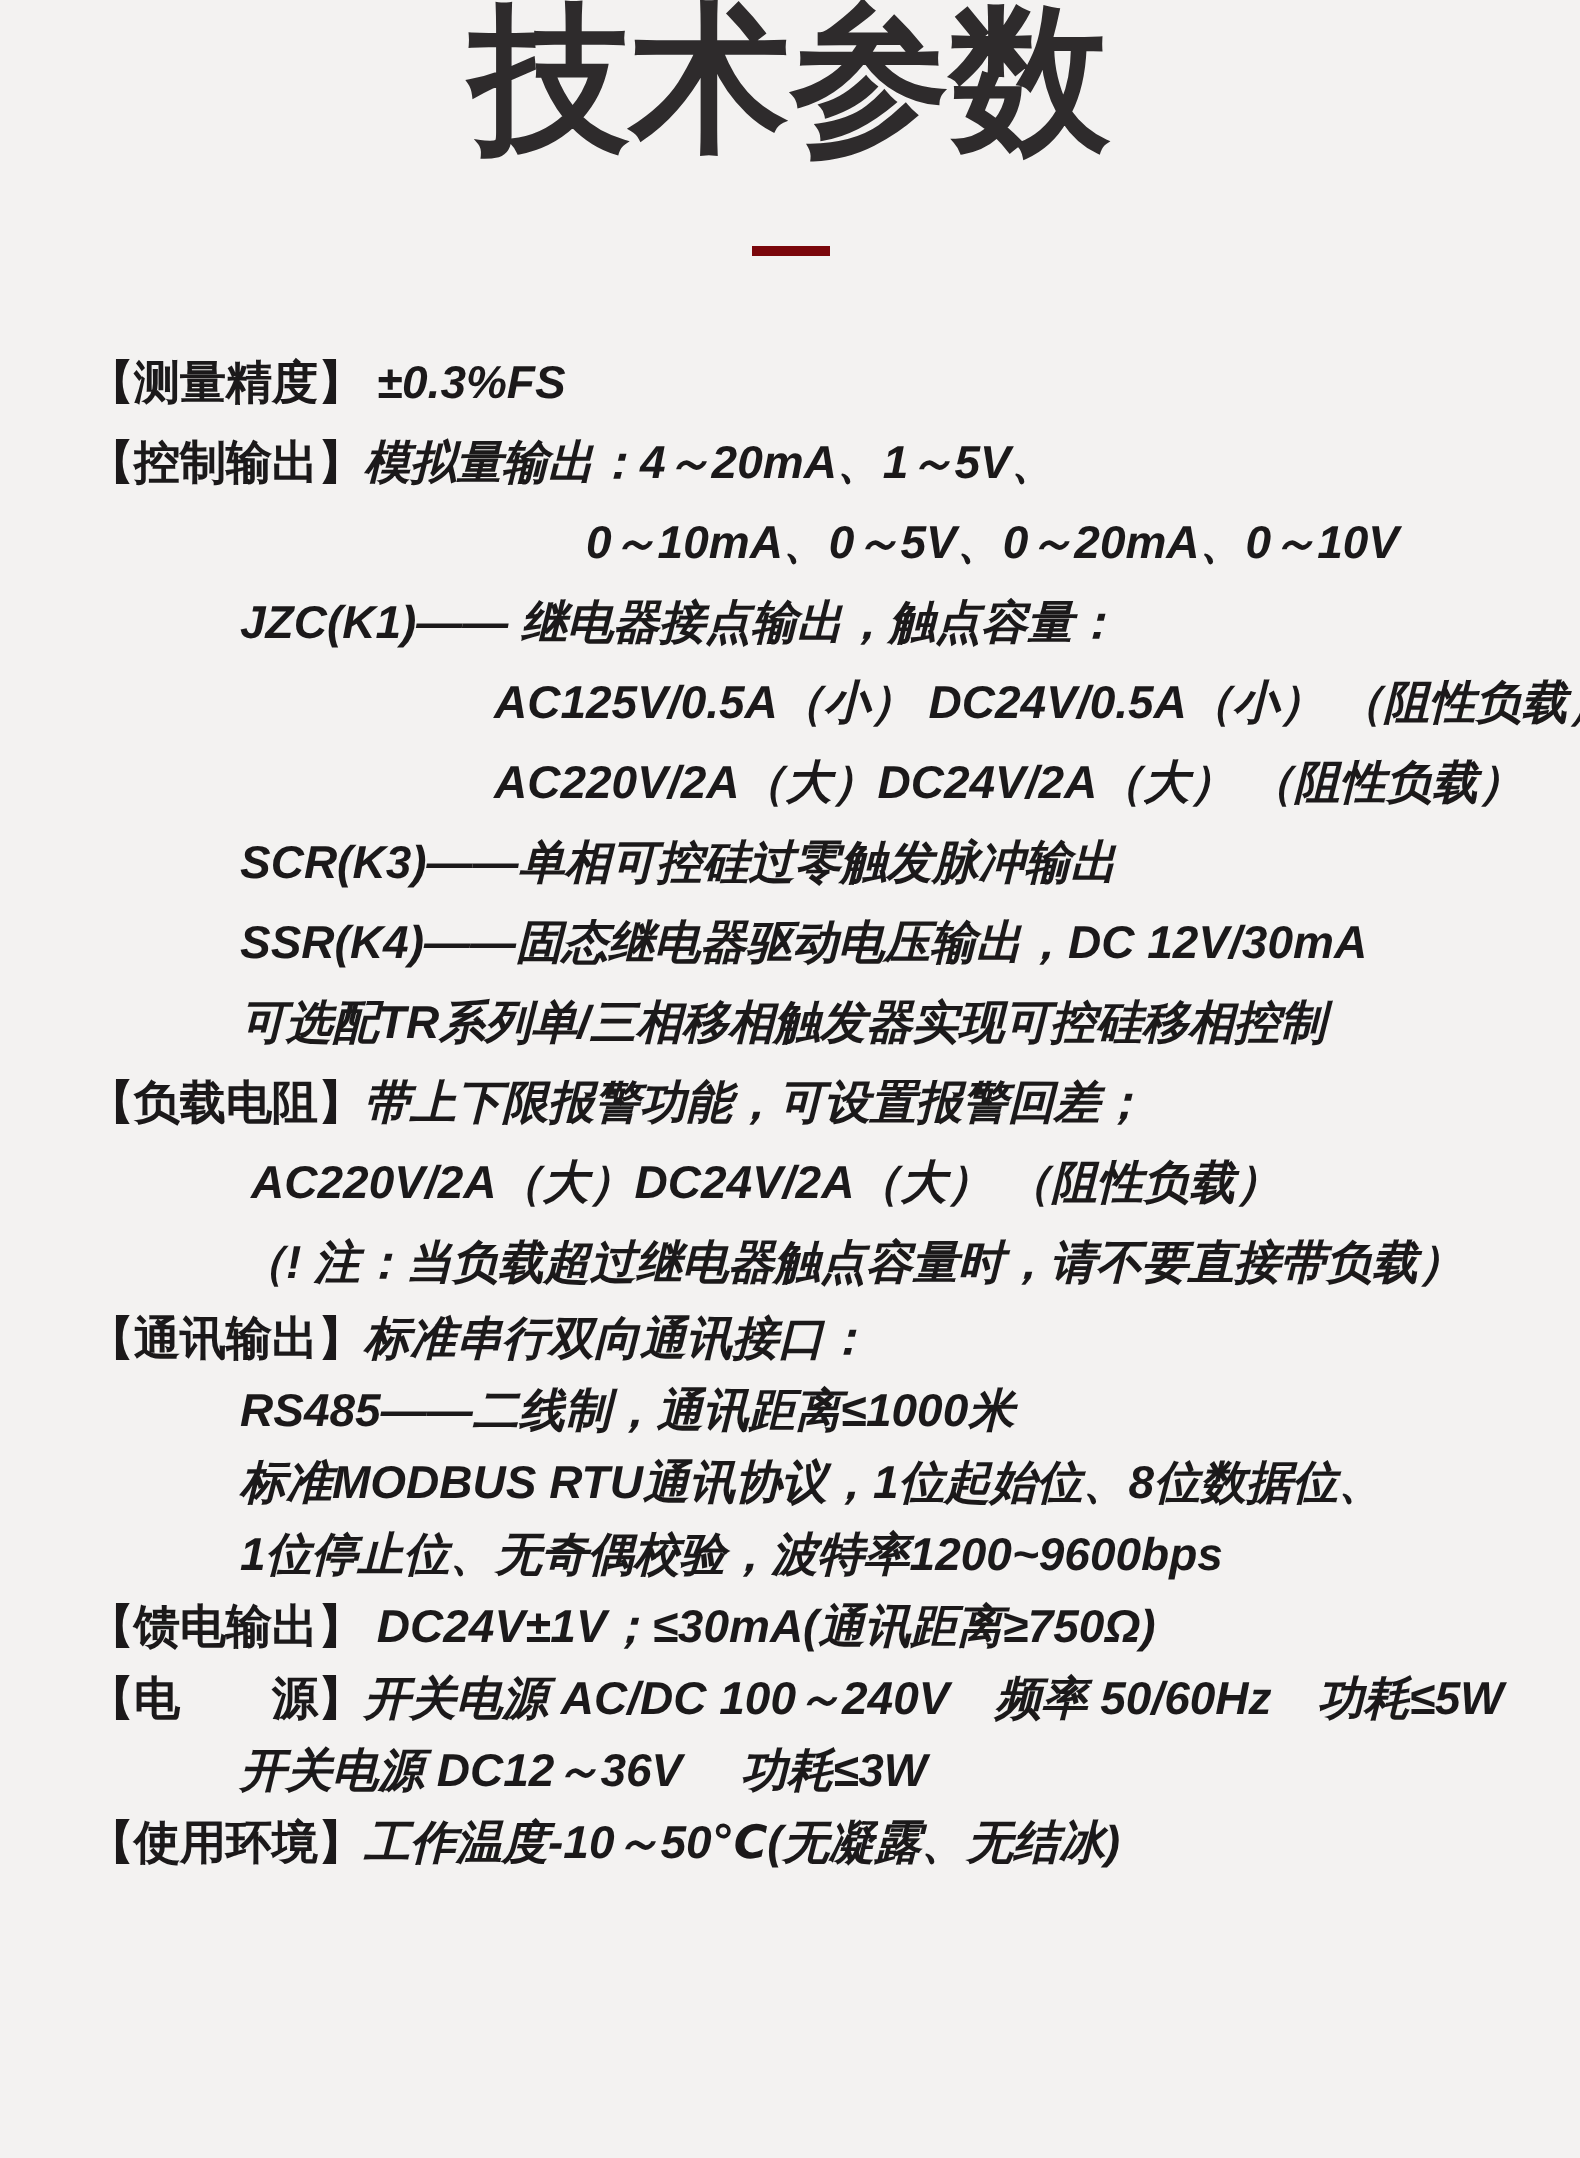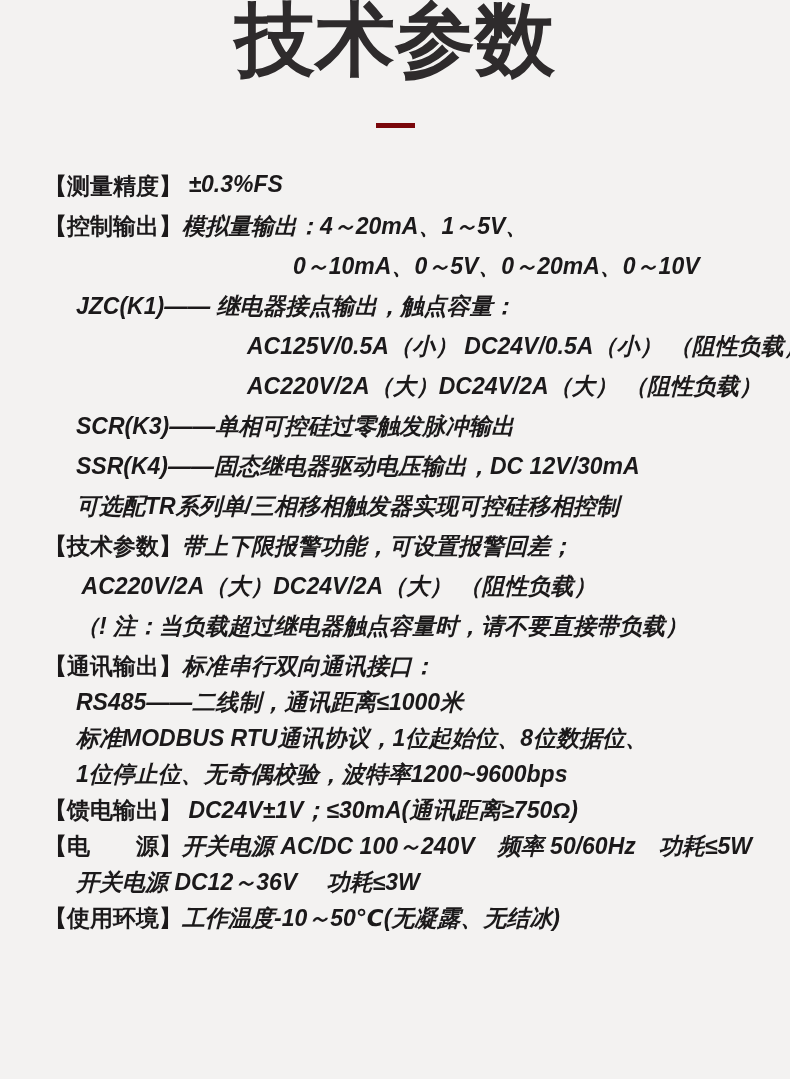--- a/index.html
+++ b/index.html
@@ -27,26 +27,27 @@
     background: #7a070b;
   }
   .spec-list {
     margin-top: 43px;
     font-size: 23px;
     font-weight: 700;
     color: #1b191a;
   }
   .line {
     display: flex;
+    align-items: center;
     height: 40px;
     white-space: pre;
   }
   .g2 { height: 36px; }
   .p0 { padding-left: 44px; }
-  .p1 { padding-left: 76px; }
+  .p1 { padding-left: 120px; }
   .p2 { padding-left: 247px; }
   .p3 { padding-left: 293px; }
   .spec-label { white-space: pre; }
   .spec-text { white-space: pre; font-style: italic; }
 </style>
 </head>
 <body>
 
 <h1 class="page-title">技术参数</h1>
 
@@ -84,21 +85,21 @@
 
   <div class="line p1">
     <span class="spec-text">SSR(K4)——固态继电器驱动电压输出，DC 12V/30mA</span>
   </div>
 
   <div class="line p1">
     <span class="spec-text">可选配TR系列单/三相移相触发器实现可控硅移相控制</span>
   </div>
 
   <div class="line p0">
-    <span class="spec-label">【技术参数】</span><span class="spec-text">带上下限报警功能，可设置报警回差；</span>
+    <span class="spec-label">【负载电阻】</span><span class="spec-text">带上下限报警功能，可设置报警回差；</span>
   </div>
 
 
   <div class="line p1">
     <span class="spec-text"> AC220V/2A（大）DC24V/2A（大） （阻性负载）</span>
   </div>
 
   <div class="line p1">
     <span class="spec-text">（! 注：当负载超过继电器触点容量时，请不要直接带负载）</span>
   </div>

